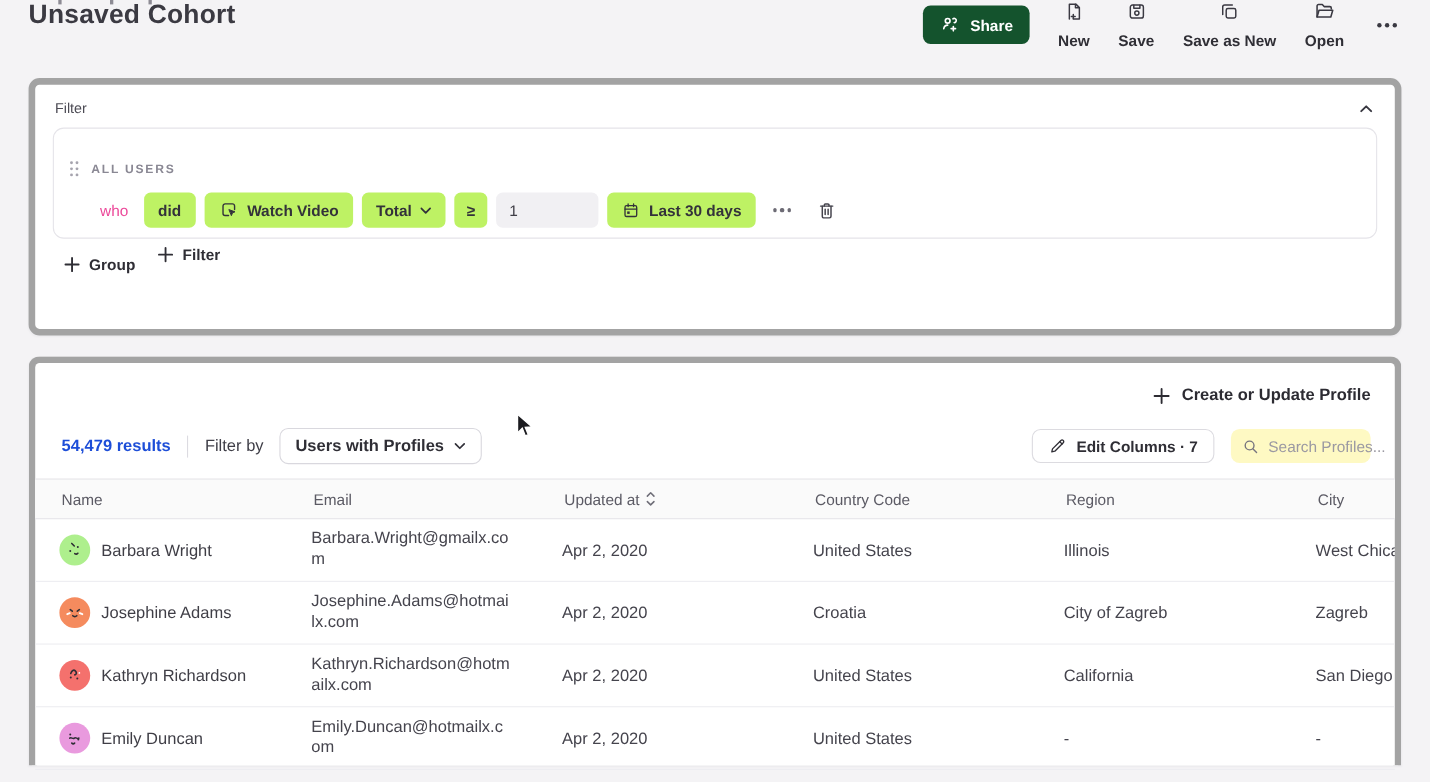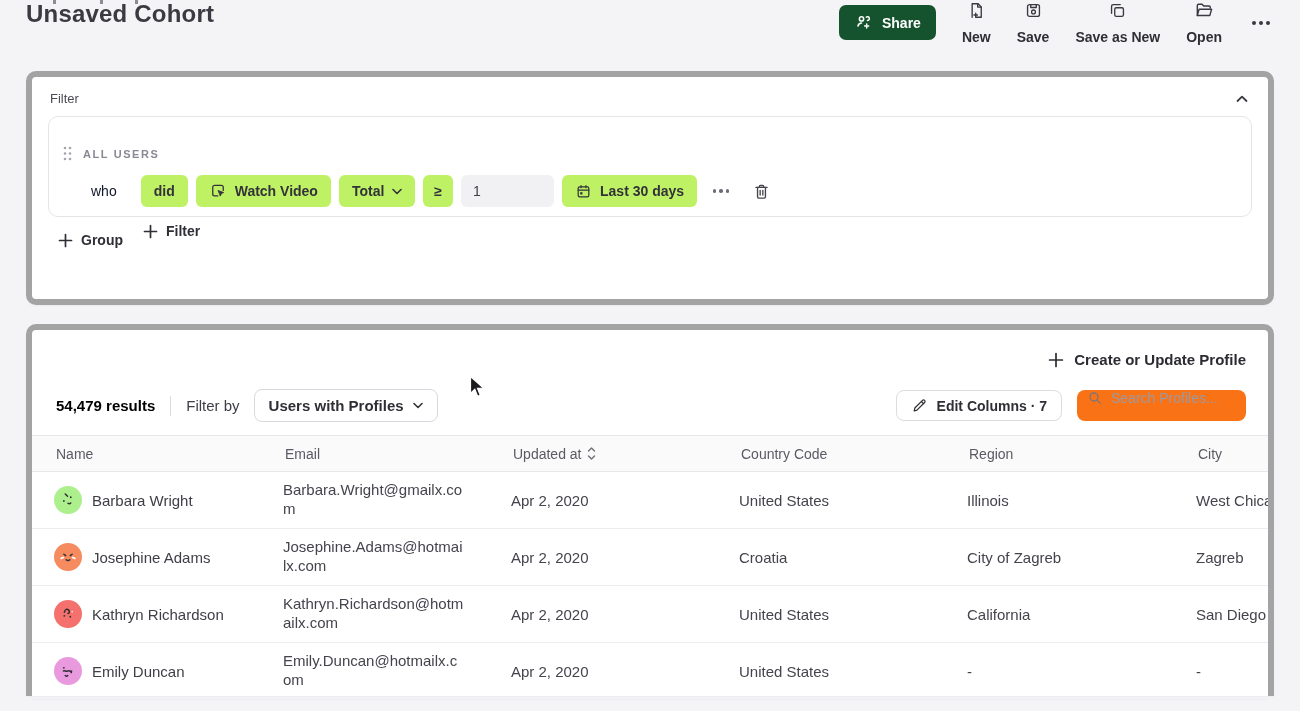--- a/index.html
+++ b/index.html
@@ -45,21 +45,21 @@
   .filter-label { font-size:13px; color:#4c4b54; }
   .collapse-btn { border:none; background:none; cursor:pointer; padding:2px; }
 
   .inner-box {
     margin-top:10px; border:1px solid #e5e4e9; border-radius:10px;
     height:101px; padding:29px 14px;
   }
   .group-header { display:flex; align-items:center; gap:11px; }
   .all-users { font-size:11px; font-weight:700; letter-spacing:1.6px; color:#8a8894; }
   .criteria-row { display:flex; align-items:center; gap:8px; margin:14px 0 0 28px; }
-  .who { font-size:14px; color:#0f172a; margin-right:16px; }
+  .who { font-size:14px; color:#ec4899; margin-right:6px; }
   .pill {
     display:flex; align-items:center; gap:8px; height:32px; padding:0 13px;
     background:#bef264; border:none; border-radius:6px; cursor:pointer;
     font-family:inherit; font-size:14px; font-weight:600; color:#33323a;
   }
   .pill.op { padding:0 11px; font-size:14px; }
   .value-input {
     height:32px; width:93px; padding:0 12px; border:none; border-radius:6px;
     background:#f1f0f3; font-family:inherit; font-size:14px; color:#3f3e47;
   }
@@ -72,37 +72,37 @@
   .add-group { margin:15px 0 0 10px; }
 
   
   .results-panel { margin-top:19px; border-radius:10px 10px 0 0; border-bottom:none; height:372px; }
   .create-row { display:flex; justify-content:flex-end; padding:21px 22px 0; }
   .create-btn {
     display:flex; align-items:center; gap:10px; border:none; background:none; cursor:pointer;
     font-family:inherit; font-size:15px; font-weight:600; color:#2c2b32;
   }
   .toolbar { display:flex; align-items:center; margin-top:21px; padding:0 22px 13px 24px; }
-  .results-count { font-size:15px; font-weight:700; color:#000000; }
+  .results-count { font-size:15px; font-weight:700; color:#1d4ed8; }
   .v-divider { width:1px; height:20px; background:#dcdbe1; margin:0 15px; }
   .filter-by { font-size:15px; color:#3f3e47; margin-right:14px; }
   .dropdown-btn {
     display:flex; align-items:center; gap:9px; background:#fff; cursor:pointer;
     border:1px solid #d9d8de; border-radius:8px; height:33px; padding:0 14px;
     font-family:inherit; font-size:15px; font-weight:600; color:#2f2e35;
   }
   .toolbar-spacer { flex:1; }
   .edit-cols-btn {
     display:flex; align-items:center; gap:9px; background:#fff; cursor:pointer;
     border:1px solid #dcdbe0; border-radius:8px; height:31px; padding:0 14px;
     font-family:inherit; font-size:14px; font-weight:600; color:#2f2e35; margin-right:15px;
   }
   .search-box {
-    display:flex; align-items:flex-start; gap:8px; background:#f97316;
-    border-radius:8px; height:31px; width:169px; padding:0 10px;
+    display:flex; align-items:center; gap:8px; background:#fef9c3;
+    border-radius:8px; height:31px; width:127px; padding:0 10px;
   }
   .search-box input {
     border:none; background:none; outline:none; width:110px;
     font-family:inherit; font-size:14px; color:#3f3e47;
   }
   .search-box input::placeholder { color:#9b99a2; }
 
   
   .grid-cols {
     display:grid; grid-template-columns:229px 228px 228px 228px 229px 1fr;

